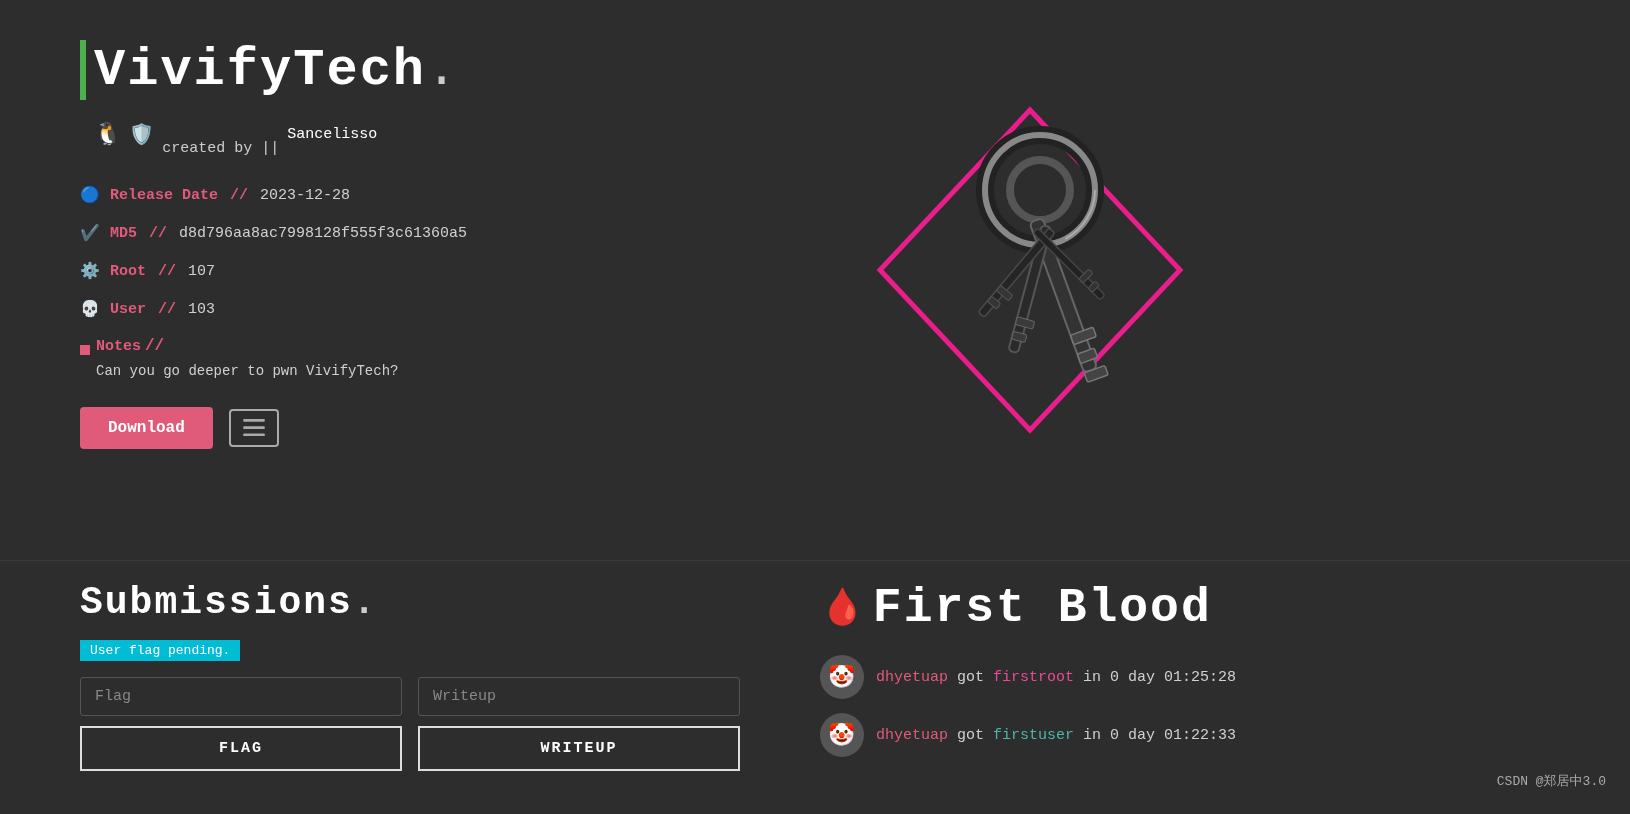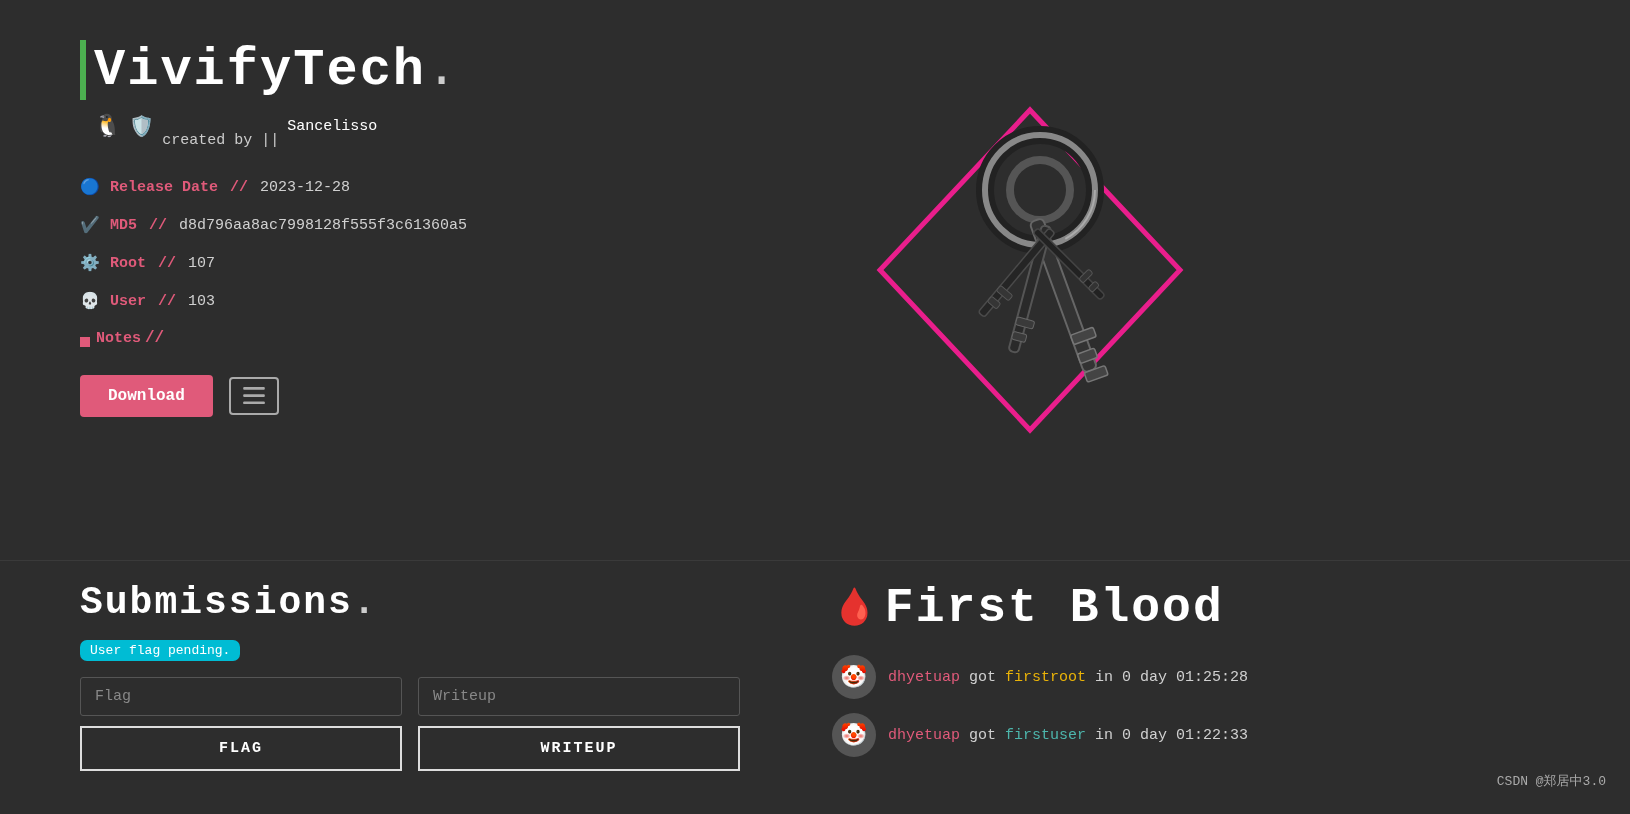--- a/index.html
+++ b/index.html
@@ -31,21 +31,21 @@
       display: flex;
       justify-content: center;
       align-items: flex-start;
       padding-top: 20px;
     }
 
     
     .site-title {
       display: flex;
       align-items: center;
-      margin-bottom: 4px;
+      margin-bottom: 12px;
     }
 
     .title-bar {
       width: 6px;
       height: 60px;
       background-color: #4caf50;
       margin-right: 8px;
     }
 
     .title-text {
@@ -209,21 +209,21 @@
     .keys-illustration {
       width: 380px;
       height: 420px;
     }
 
     
     .bottom-section {
       display: flex;
       flex-direction: row;
       padding: 20px 80px 40px 80px;
-      gap: 12px;
+      gap: 0;
       border-top: 1px solid #3a3a3a;
     }
 
     .submissions-panel {
       flex: 1;
       max-width: 700px;
       padding-right: 40px;
     }
 
     .first-blood-panel {
@@ -243,21 +243,21 @@
     .section-title .dot {
       color: #cccccc;
     }
 
     .pending-badge {
       background-color: #00bcd4;
       color: #ffffff;
       padding: 3px 10px;
       font-size: 13px;
       font-family: 'Courier New', Courier, monospace;
-      border-radius: 7px;
+      border-radius: 0;
       display: inline-block;
       margin-bottom: 16px;
     }
 
     .flag-writeup-row {
       display: flex;
       gap: 16px;
       margin-bottom: 10px;
     }
 
@@ -397,20 +397,21 @@
       <span class="meta-slash">//</span>
       <span class="meta-value">103</span>
     </div>
 
     <div class="notes-section">
       <div class="notes-header">
         <div class="notes-icon"></div>
         <span class="notes-label">Notes</span>
         <span class="notes-slash">//</span>
       </div>
+      <p class="notes-text">Can you go deeper to pwn VivifyTech?</p>
     </div>
 
     <div class="button-row">
       <button class="download-btn">Download</button>
       <button class="list-icon-btn">
         <svg viewBox="0 0 24 20" xmlns="http://www.w3.org/2000/svg">
           <rect x="0" y="0" width="24" height="3" rx="1"></rect>
           <rect x="0" y="8" width="24" height="3" rx="1"></rect>
           <rect x="0" y="16" width="24" height="3" rx="1"></rect>
         </svg>
@@ -483,21 +484,21 @@
 
   <div class="first-blood-panel">
     <div class="first-blood-title">
       <span class="blood-drop">🩸</span>
       <span class="first-blood-text">First Blood</span>
     </div>
 
     <div class="blood-entry">
       <div class="blood-avatar">🤡</div>
       <span class="blood-entry-text">
-        <span style="color:#e05a7a;">dhyetuap</span> got <span style="color:#eab308;">firstroot</span> in 0 day 01:25:28
+        <span style="color:#e05a7a;">dhyetuap</span> got <span style="color:#ec4899;">firstroot</span> in 0 day 01:25:28
       </span>
     </div>
 
     <div class="blood-entry">
       <div class="blood-avatar">🤡</div>
       <span class="blood-entry-text">
         <span style="color:#e05a7a;">dhyetuap</span> got <span style="color:#4db6ac;">firstuser</span> in 0 day 01:22:33
       </span>
     </div>
   </div>

